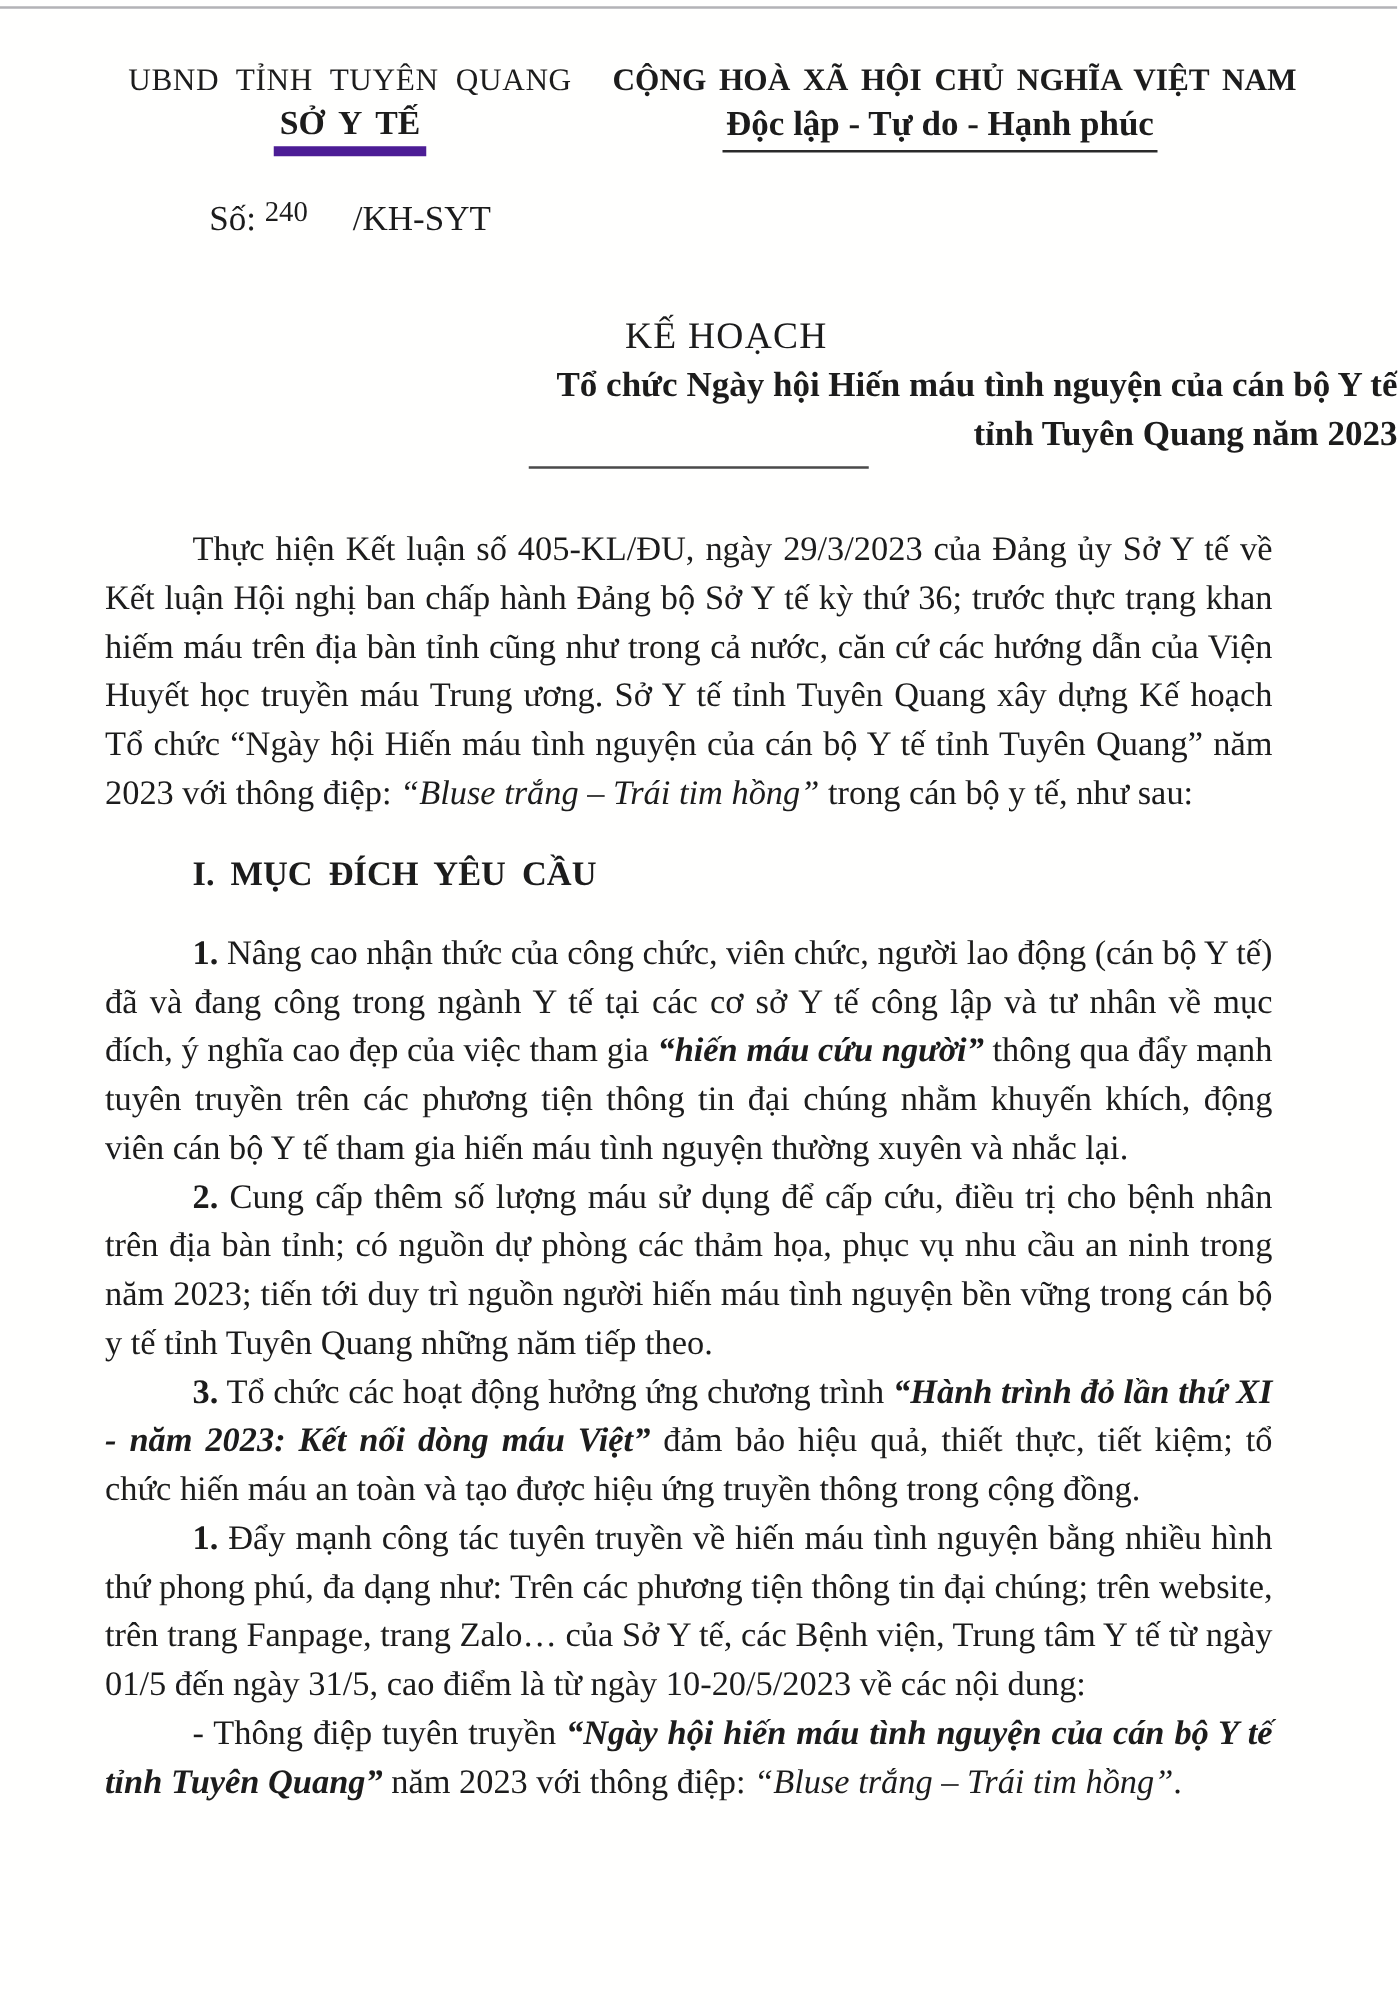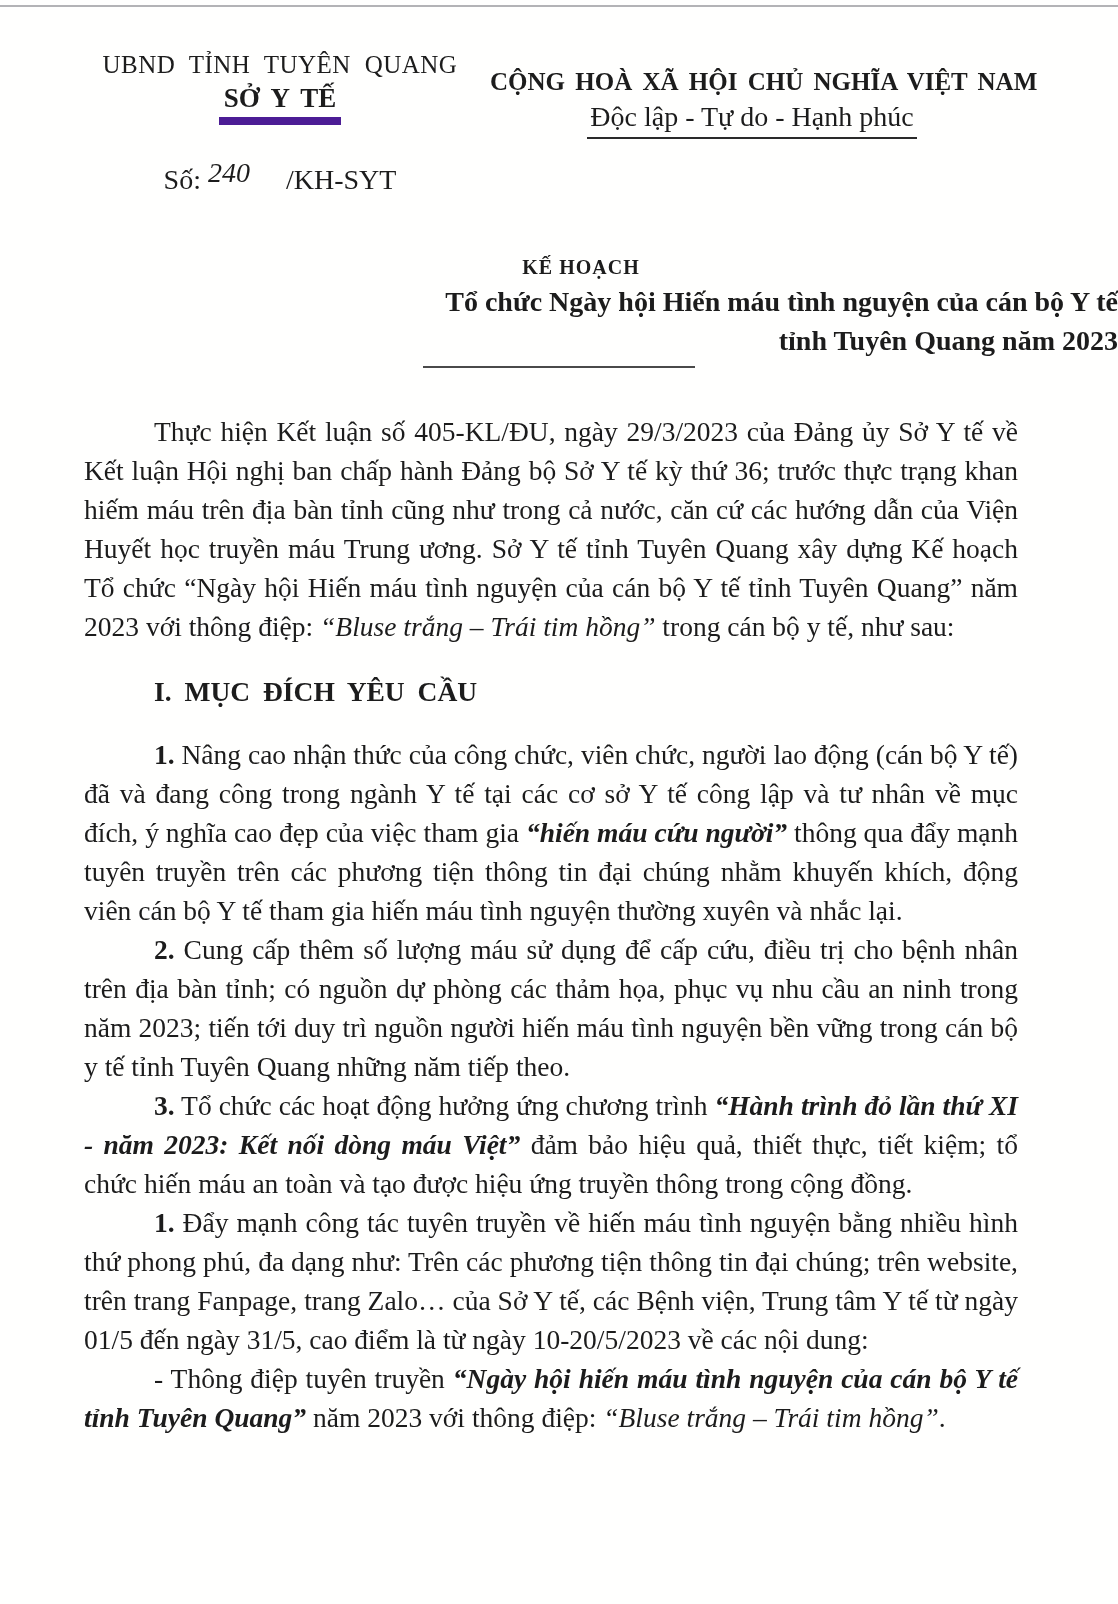--- a/index.html
+++ b/index.html
@@ -23,47 +23,46 @@
     width: 490px;
     padding-left: 70px;
     box-sizing: border-box;
     text-align: center;
   }
   .h-right {
     width: 628px;
     padding-right: 104px;
     box-sizing: border-box;
     text-align: center;
-    margin-top: 17px;
   }
   .org-parent { font-size: 25px; letter-spacing: 0.5px; word-spacing: 7px; white-space: nowrap; }
   .org {
     display: inline-block;
     margin-top: 4px;
     font-size: 27px;
     font-weight: bold;
     word-spacing: 5px;
     border-bottom: 8px solid #4c1d95;
     padding: 0 5px 3px 5px;
   }
   .doc-number { margin-top: 32px; font-size: 28px; white-space: nowrap; }
-  .num-value { font-size: 28px; vertical-align: 7px; margin-left: 7px; font-style: italic; }
+  .num-value { font-size: 23px; vertical-align: 7px; margin-left: 7px; }
   .num-suffix { margin-left: 36px; }
   .nat-title { font-size: 25px; font-weight: bold; word-spacing: 4px; white-space: nowrap; }
   .motto {
     display: inline-block;
     margin-top: 5px;
     font-size: 28px;
-    font-weight: normal;
+    font-weight: bold;
     border-bottom: 2px solid #2a2a2a;
     padding: 0 3px 4px 3px;
   }
   .place-date { margin-top: 27px; font-size: 28px; font-style: italic; white-space: nowrap; }
   .title-block { margin-top: 60px; text-align: center; }
-  .doc-type { font-size: 20px; font-weight: bold; letter-spacing: 1px; padding-left: 44px; }
+  .doc-type { font-size: 30px; font-weight: normal; letter-spacing: 1px; padding-left: 44px; }
   .title-line { font-size: 28px; font-weight: bold; margin-top: 7px; text-align: right; }
   .title-rule { width: 272px; height: 2px; background: #4a4a4a; margin: 9px auto 0 auto; }
   .body-block {
     margin-top: 44px;
     padding: 0 100px 0 84px;
     font-size: 27.5px;
     line-height: 39px;
     text-align: justify;
   }
   .para { margin: 0; text-indent: 70px; }

